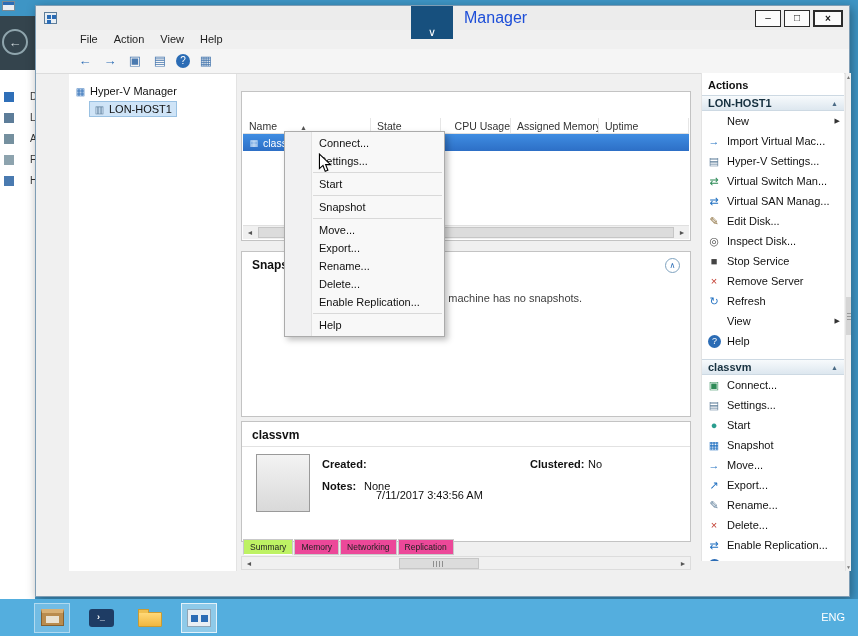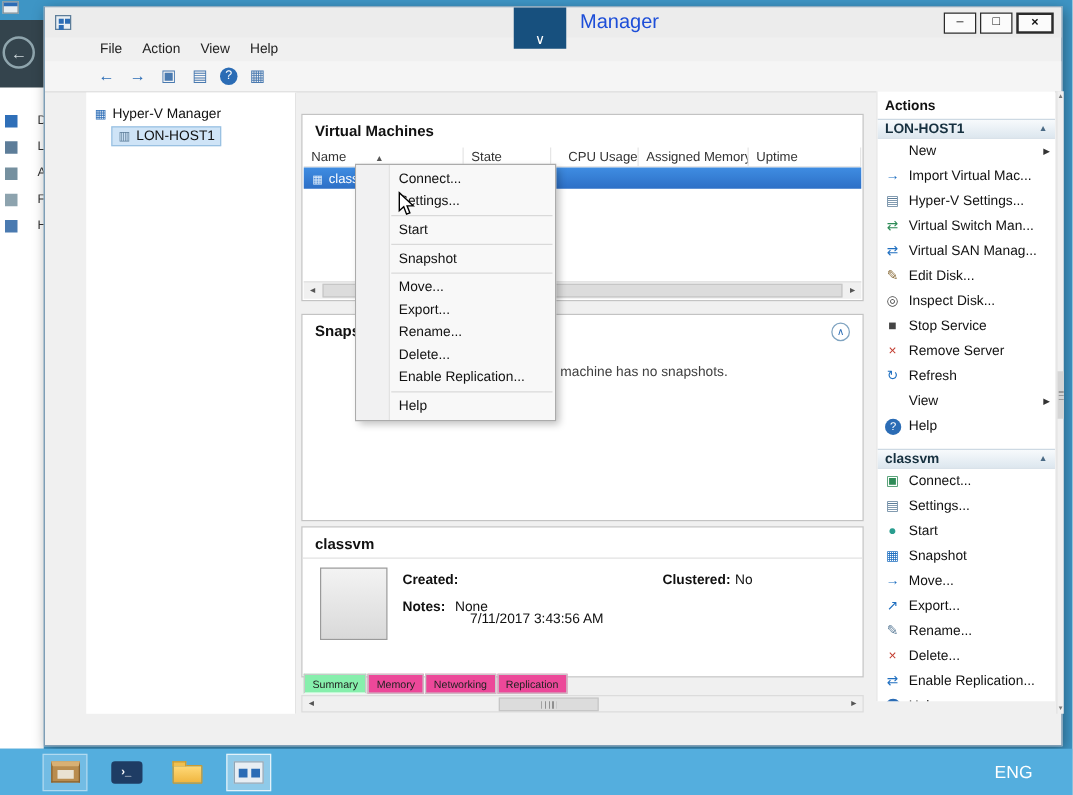--- a/index.html
+++ b/index.html
@@ -67,21 +67,21 @@
   .snap-msg { position:absolute; top:40px; left:0; right:0; text-align:center; font-size:11px; color:#404040; }
 
   #detail-panel { top:343px; height:121px; }
   .dp-title { font-weight:bold; font-size:12px; color:#111; padding:6px 10px 4px; border-bottom:1px solid #e2e2e2; }
   .thumb { position:absolute; left:14px; top:32px; width:54px; height:58px; border:1px solid #9a9a9a; background:linear-gradient(#f3f3f3,#d9d9d9); }
   .fld { position:absolute; font-size:11px; color:#111; white-space:nowrap; }
   .fld.b { font-weight:bold; }
 
   .tabs { position:absolute; top:461px; left:2px; display:flex; gap:1px; }
   .tab { font-size:8.5px; padding:2px 6px; background:#ec4899; border:1px solid #c9c9c9; color:#222; }
-  .tab.active { background:#86efac; border-bottom-color:#fff; }
+  .tab.active { background:#bef264; border-bottom-color:#fff; }
   .c-hscroll { position:absolute; top:478px; left:0; right:6px; height:14px; background:#f0f0f0; border:1px solid #dcdcdc; }
 
   .actions { position:absolute; top:67px; left:665px; width:143px; bottom:35px; background:#fff; border-left:1px solid #e3e3e3; overflow:hidden; }
   .actions-title { font-weight:bold; font-size:11px; color:#111; padding:6px 0 4px 6px; }
   .ag-header { height:16px; background:linear-gradient(#f7fafc,#dde7ef); border-top:1px solid #cdd9e3; border-bottom:1px solid #cdd9e3; display:flex; align-items:center; justify-content:space-between; padding:0 6px; font-size:11px; font-weight:bold; color:#16303f; }
   .ag-header.second { margin-top:8px; }
   .ag-arrow { font-size:7px; color:#4a6a85; }
   .action-item { height:20px; display:flex; align-items:center; gap:6px; padding-left:5px; font-size:11px; color:#111; position:relative; white-space:nowrap; overflow:hidden; }
   .ai-icon { width:14px; flex:0 0 14px; text-align:center; font-size:11px; line-height:14px; }
   .ai-icon.badge { width:13px; flex-basis:13px; height:13px; background:#2b6cb5; color:#fff; border-radius:50%; font-size:9px; line-height:13px; margin-left:1px; }
@@ -111,21 +111,21 @@
   .task-icon { width:36px; height:30px; display:flex; align-items:center; justify-content:center; border:1px solid rgba(0,0,0,0); }
   .task-icon.open { background:rgba(255,255,255,0.18); border-color:rgba(255,255,255,0.45); }
   .task-icon.active { background:rgba(255,255,255,0.35); border-color:rgba(255,255,255,0.75); }
   .ic-sm { position:relative; width:23px; height:17px; background:#b98c4e; border:1px solid #87612f; border-top:4px solid #d8b074; }
   .ic-sm::after { content:""; position:absolute; left:4px; top:3px; width:13px; height:7px; background:#e9e2d2; }
   .ic-ps { width:25px; height:18px; background:#1e3c64; border-radius:3px; color:#fff; font-size:9px; font-weight:bold; text-align:center; line-height:17px; }
   .ic-folder { position:relative; width:24px; height:15px; background:linear-gradient(#ffd978,#f0b63f); border:1px solid #c99b32; border-radius:1px; margin-top:4px; }
   .ic-folder::before { content:""; position:absolute; top:-4px; left:-1px; width:9px; height:3px; background:#f0c050; border:1px solid #c99b32; border-bottom:none; }
   .ic-hv { position:relative; width:24px; height:18px; background:#e8eef3; border:1px solid #8fa5b5; }
   .ic-hv::before { content:""; position:absolute; left:3px; top:5px; width:7px; height:7px; background:#2b6cb5; box-shadow:10px 0 0 #2b6cb5; }
-  .lang { position:absolute; right:32px; top:0; height:37px; line-height:37px; color:#fff; font-size:14px;margin-left:40px; }
+  .lang { position:absolute; right:13px; top:0; height:37px; line-height:37px; color:#fff; font-size:11px;margin-left:40px; }
 </style>
 </head>
 <body>
 
 <div class="desktop">
 
   <div class="dsk-ico"></div>
 
   <div class="sm">
     <div class="sm-header">
@@ -197,21 +197,20 @@
         <span class="tree-sel">
           <span class="ti host">▥</span>
           <span>LON-HOST1</span>
         </span>
       </div>
     </div>
 
     <div class="center">
 
       <div class="panel" id="vm-panel">
-        <div class="panel-title">Virtual Machines</div>
         <div class="thead">
           <div class="th w1">
             <span>Name</span>
             <span class="sort">▲</span>
           </div>
           <div class="th w2">State</div>
           <div class="th w3">CPU Usage</div>
           <div class="th w4">Assigned Memory</div>
           <div class="th w5">Uptime</div>
         </div>

